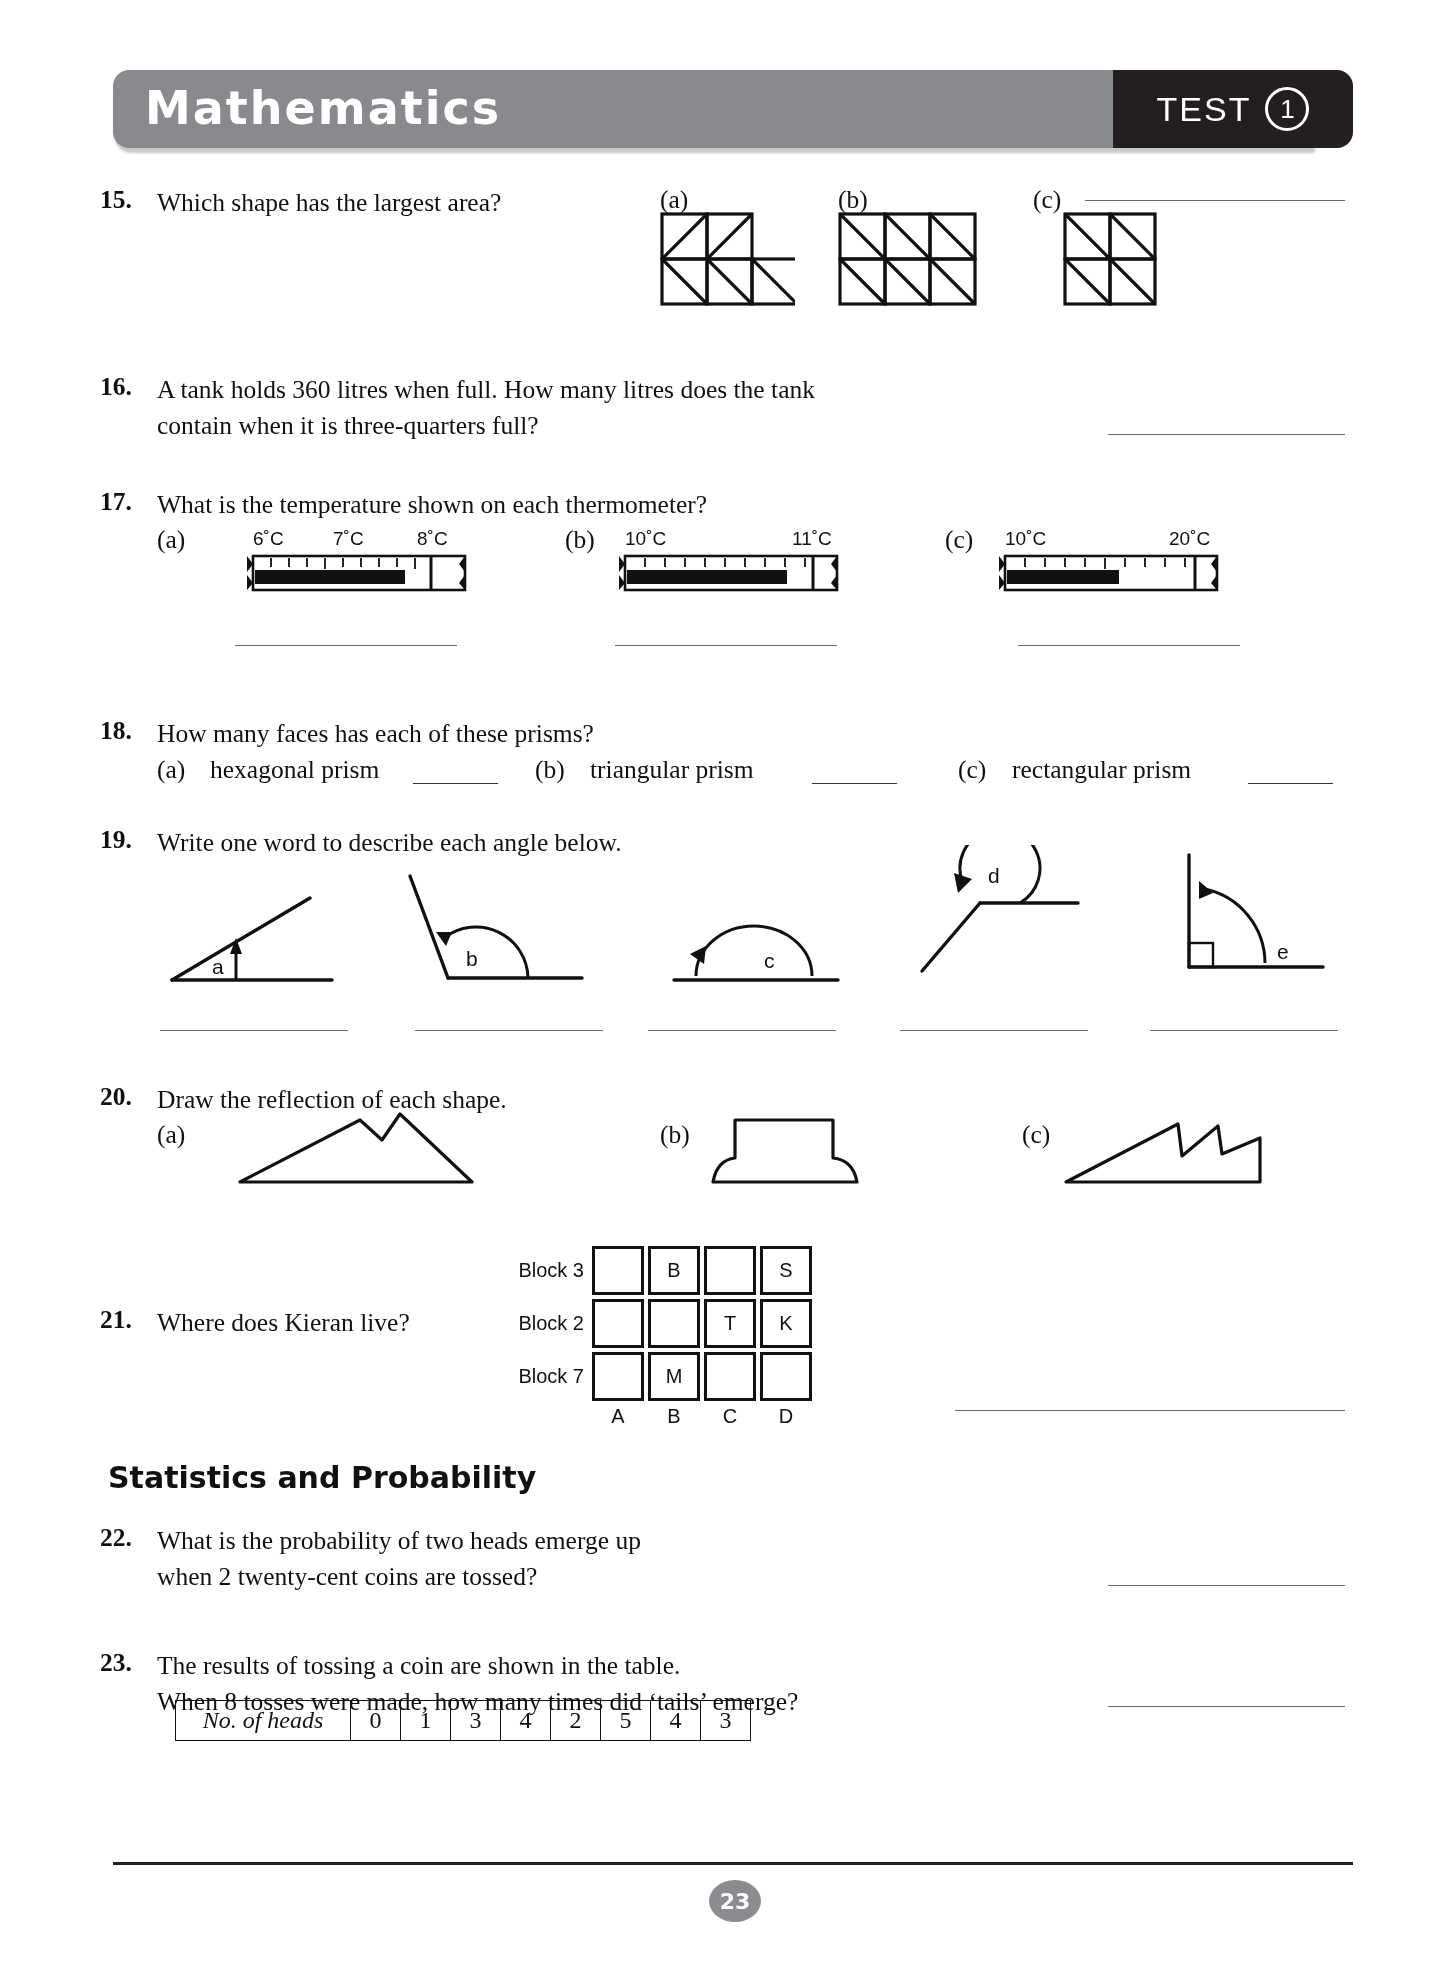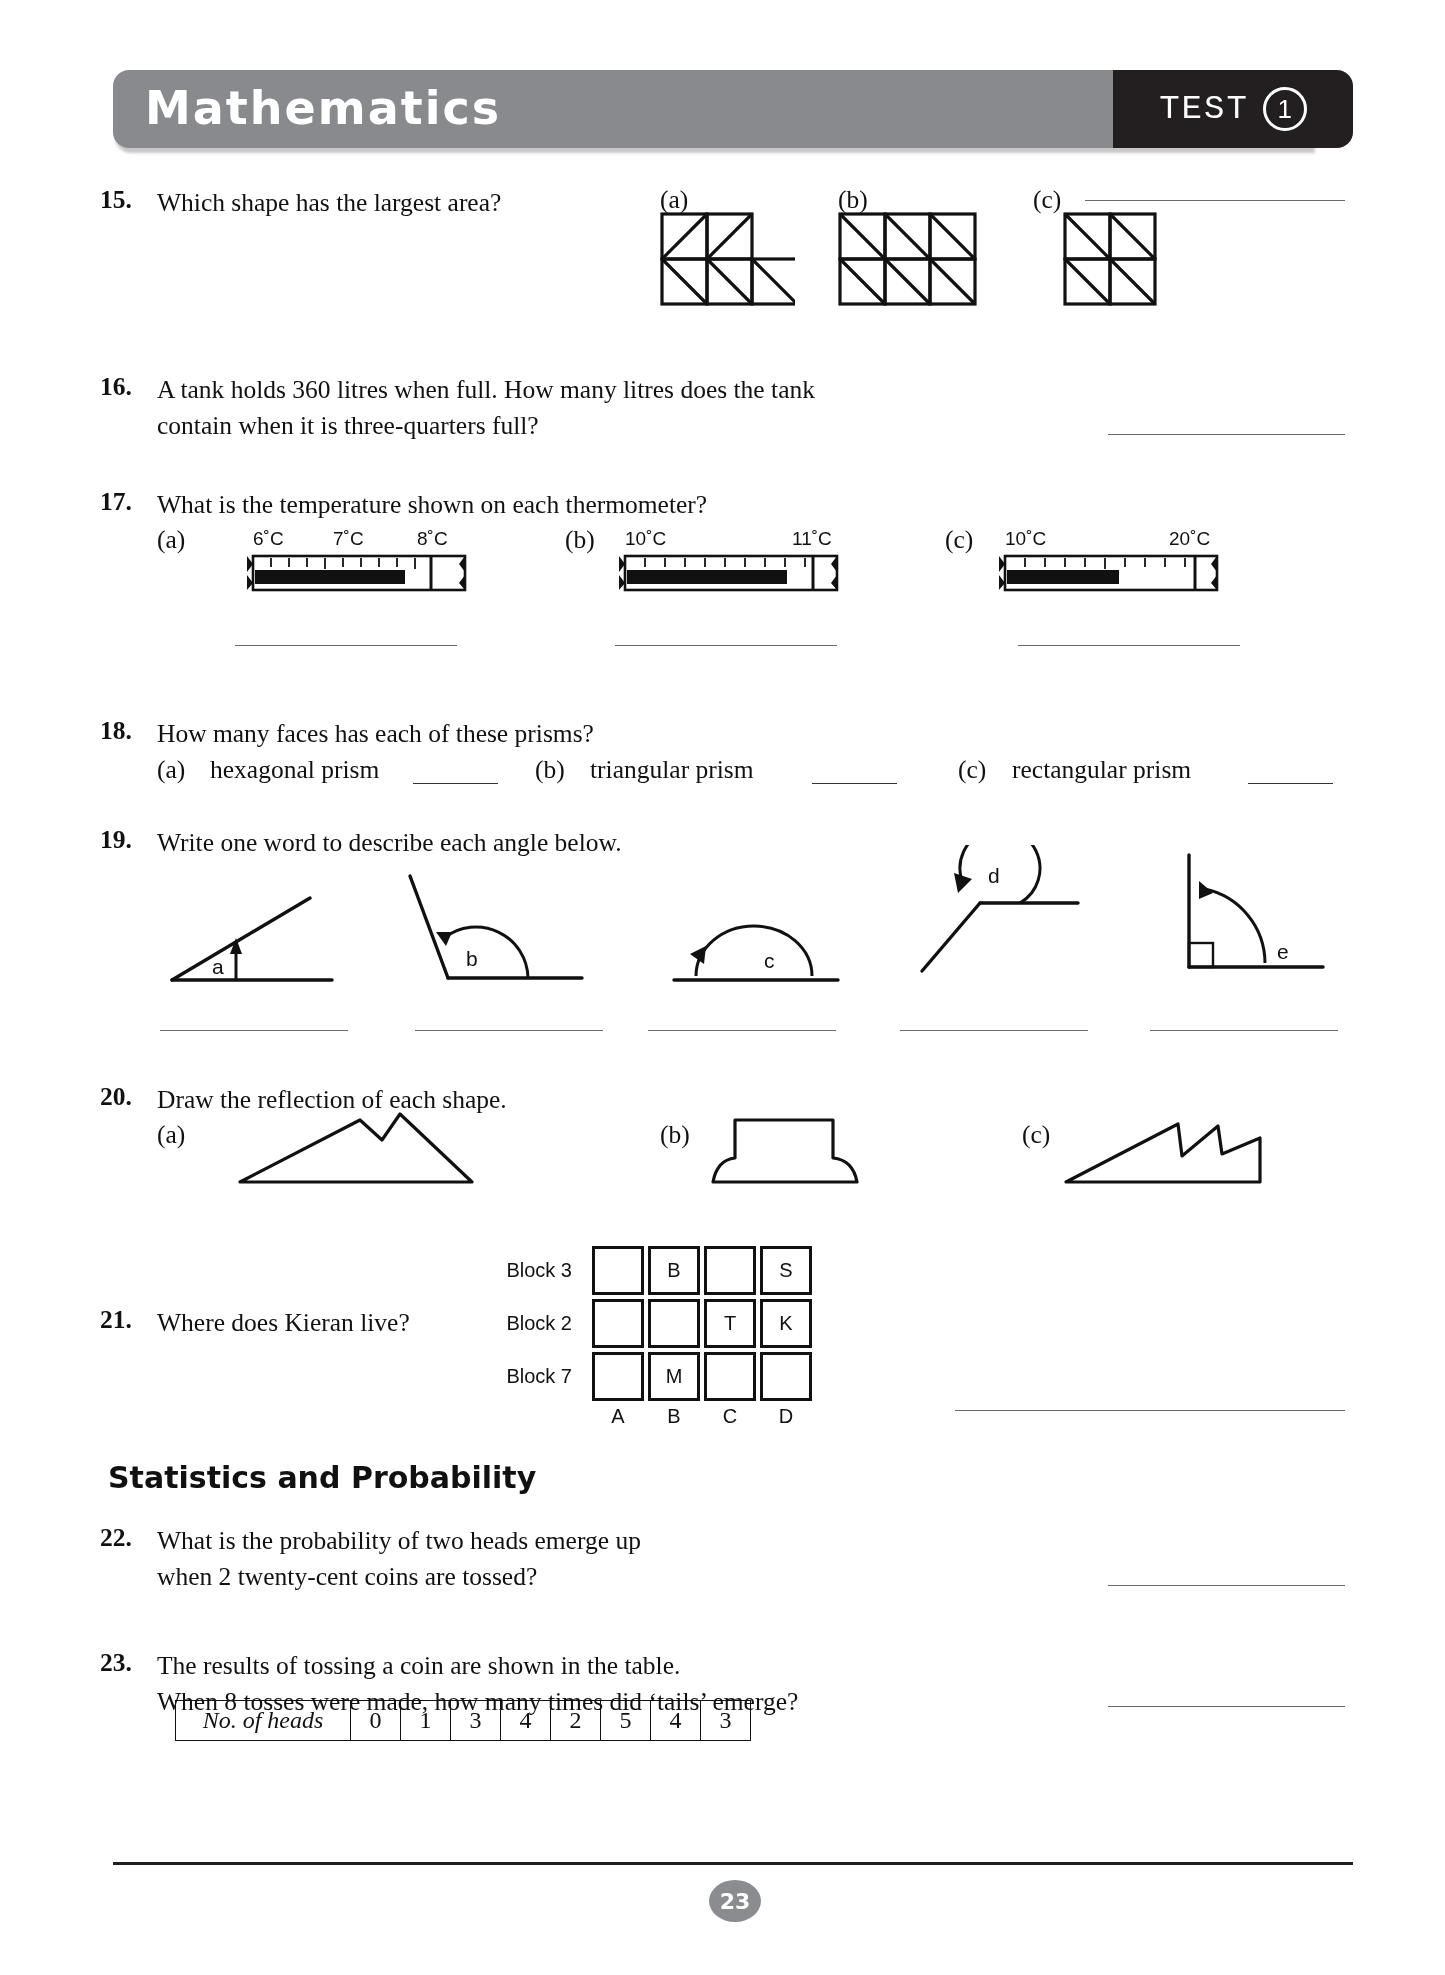--- a/index.html
+++ b/index.html
@@ -28,21 +28,21 @@
     position:absolute; left:32px; top:50%; transform:translateY(-52%);
     color:#ffffff; font-family:"DejaVu Sans", sans-serif;
     font-weight:bold; font-size:46px; letter-spacing:2px;
   }
   .test-badge {
     position:absolute; right:0; top:0; width:240px; height:78px;
     background:#231f20; border-radius:0 16px 16px 0;
     display:flex; align-items:center; justify-content:center; gap:14px;
   }
   .test-badge .tlabel {
-    color:#fff; font-family:Liberation Mono, monospace;
+    color:#fff; font-family:Liberation Sans, sans-serif;
     font-size:34px; letter-spacing:2px;
   }
   .test-badge .tnum {
     width:44px; height:44px; border:3px solid #fff; border-radius:50%;
     color:#fff; font-family:"Liberation Sans", sans-serif; font-size:26px;
     display:flex; align-items:center; justify-content:center;
   }
   .qnum { position:absolute; font-weight:bold; font-size:25.5px; }
   .qtext { position:absolute; font-size:25.5px; line-height:36px; }
   .lbl { position:absolute; font-size:25.5px; }
@@ -70,21 +70,21 @@
   
   .blockgrid { position:absolute; left:592px; top:1246px; }
   .bg-row { display:flex; height:49px; margin-bottom:4px; }
   .bg-cell {
     width:52px; height:49px; border:3px solid #111; margin-right:4px;
     font-family:"Liberation Sans", sans-serif; font-size:20px;
     display:flex; align-items:center; justify-content:center;
   }
   .bg-rowlabel {
     position:absolute; right:100%; width:92px; text-align:right;
-    padding-right:20px; font-family:"Liberation Sans", sans-serif;
+    padding-right:8px; font-family:"Liberation Sans", sans-serif;
     font-size:20px; line-height:49px;
   }
   .bg-collabels { display:flex; margin-top:2px; }
   .bg-collabel {
     width:52px; margin-right:4px; text-align:center;
     font-family:"Liberation Sans", sans-serif; font-size:20px;
   }
 
   
   .toss-table {

